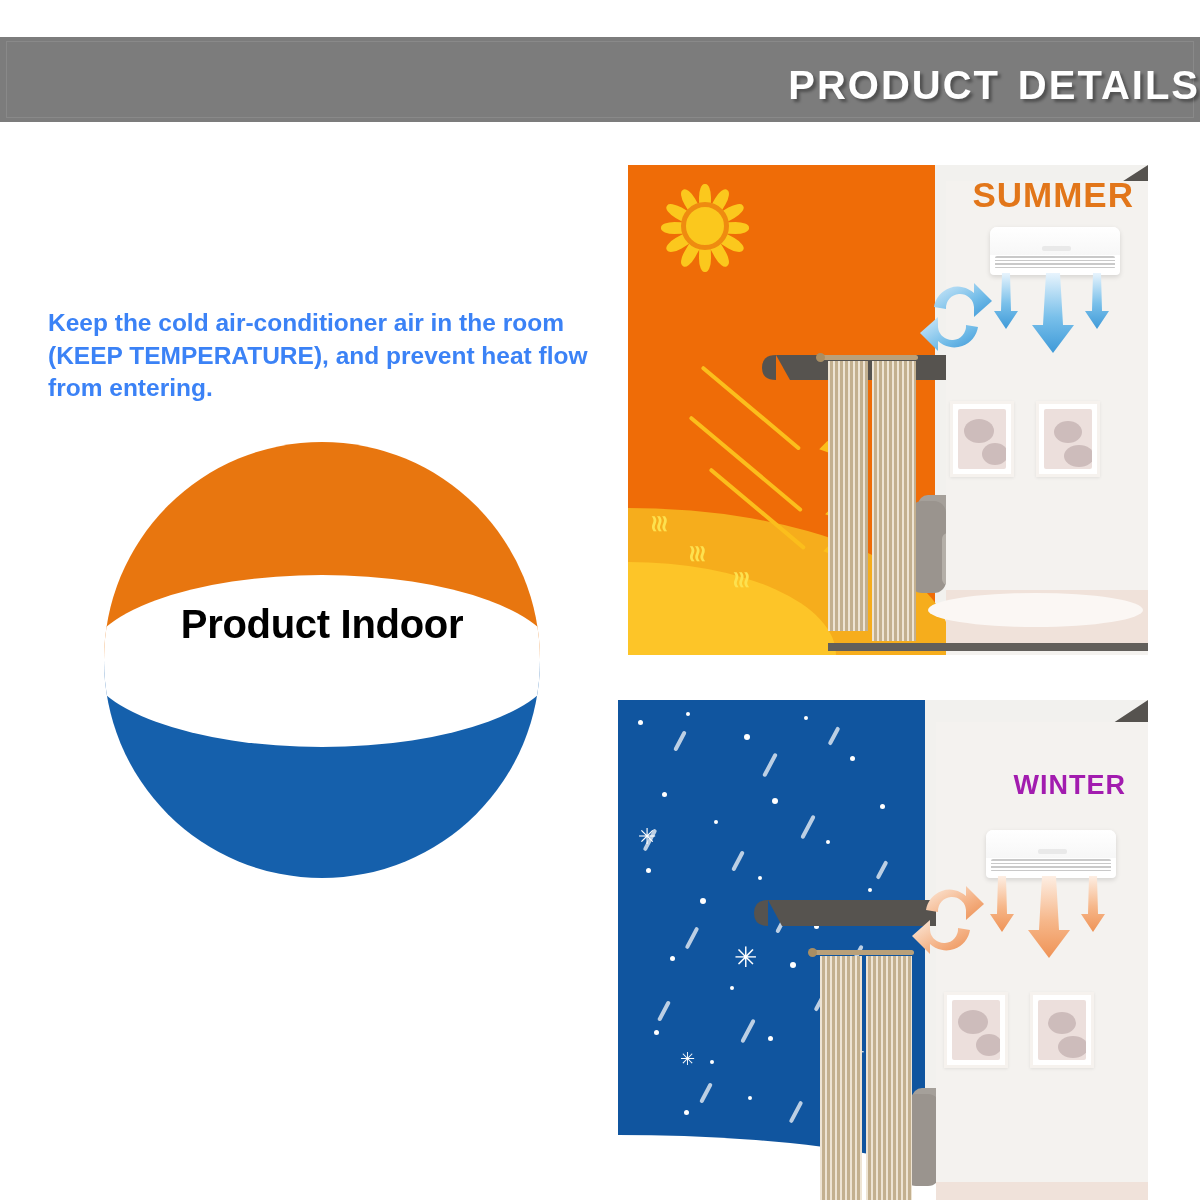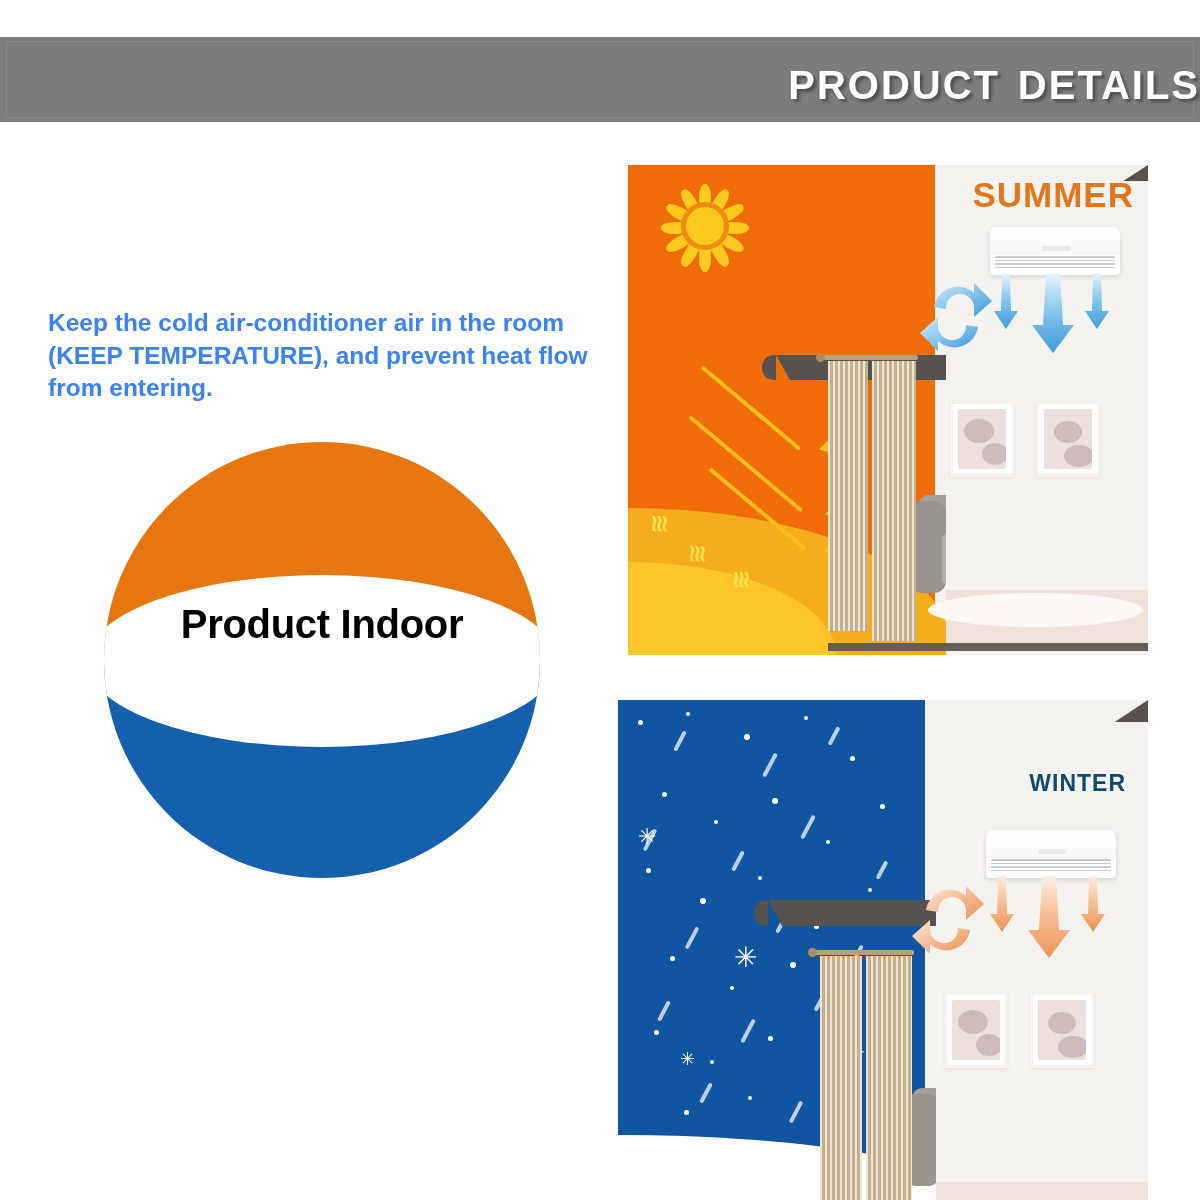--- a/index.html
+++ b/index.html
@@ -168,21 +168,21 @@
     background:linear-gradient(to bottom,#ffffff,#f7f7f7);}
   .ac-badge{position:absolute;left:40%;top:40%;width:22%;height:9%;
     background:#e9e9e9;border-radius:2px;}
   .ac-grille{position:absolute;left:4%;right:4%;bottom:12%;height:27%;
     background:repeating-linear-gradient(to bottom,
       #c9c9c9 0 1.6px,#ffffff 1.6px 3.6px);border-radius:2px;}
 
   
   .panel-label{position:absolute;font-weight:bold;letter-spacing:1px;}
   .label-summer{color:#e2761a;font-size:35px;right:14px;top:10px;}
-  .label-winter{color:#0c4a6e;font-size:23px;right:22px;top:70px;}
+  .label-winter{color:#a21caf;font-size:27px;right:22px;top:70px;}
 
   
   .plant-stem{position:absolute;background:#cfd4c6;border-radius:3px;}
   .plant-pot{position:absolute;background:#b9b5ae;border-radius:2px;}
 </style>
 </head>
 <body>
 
 <div class="page">
 

